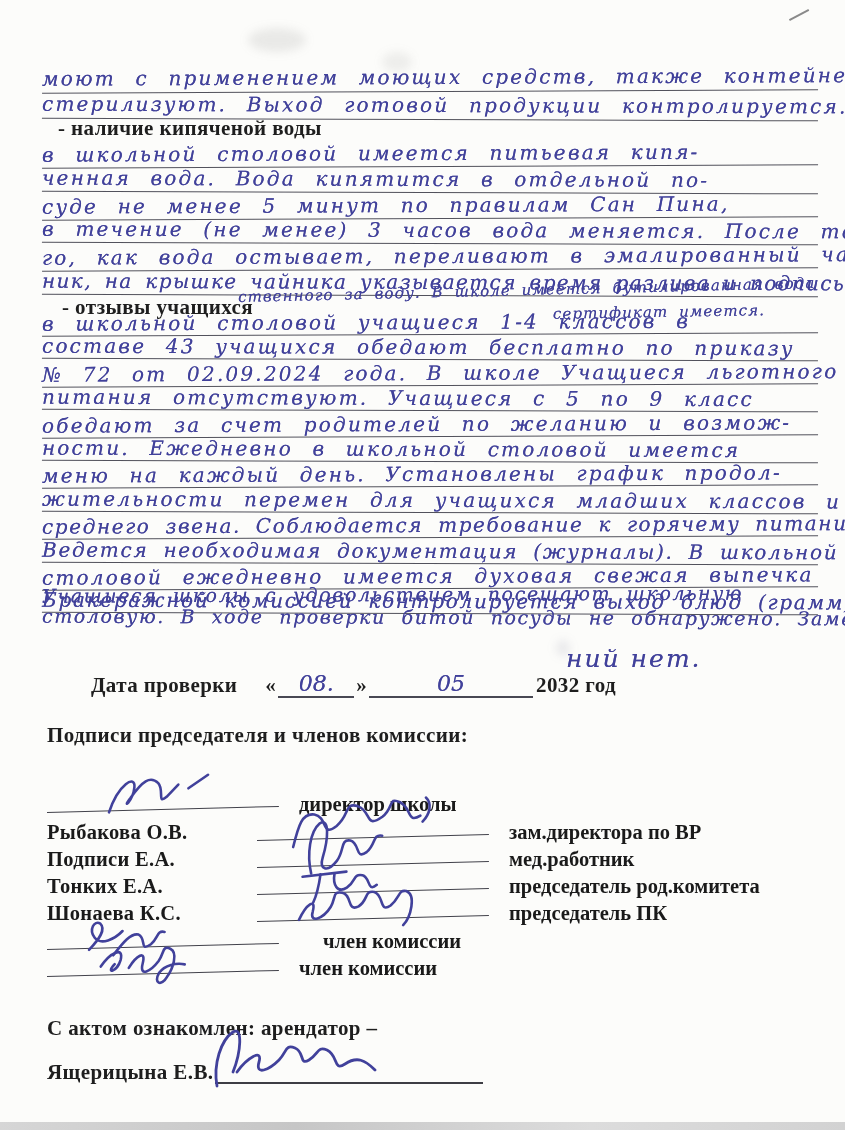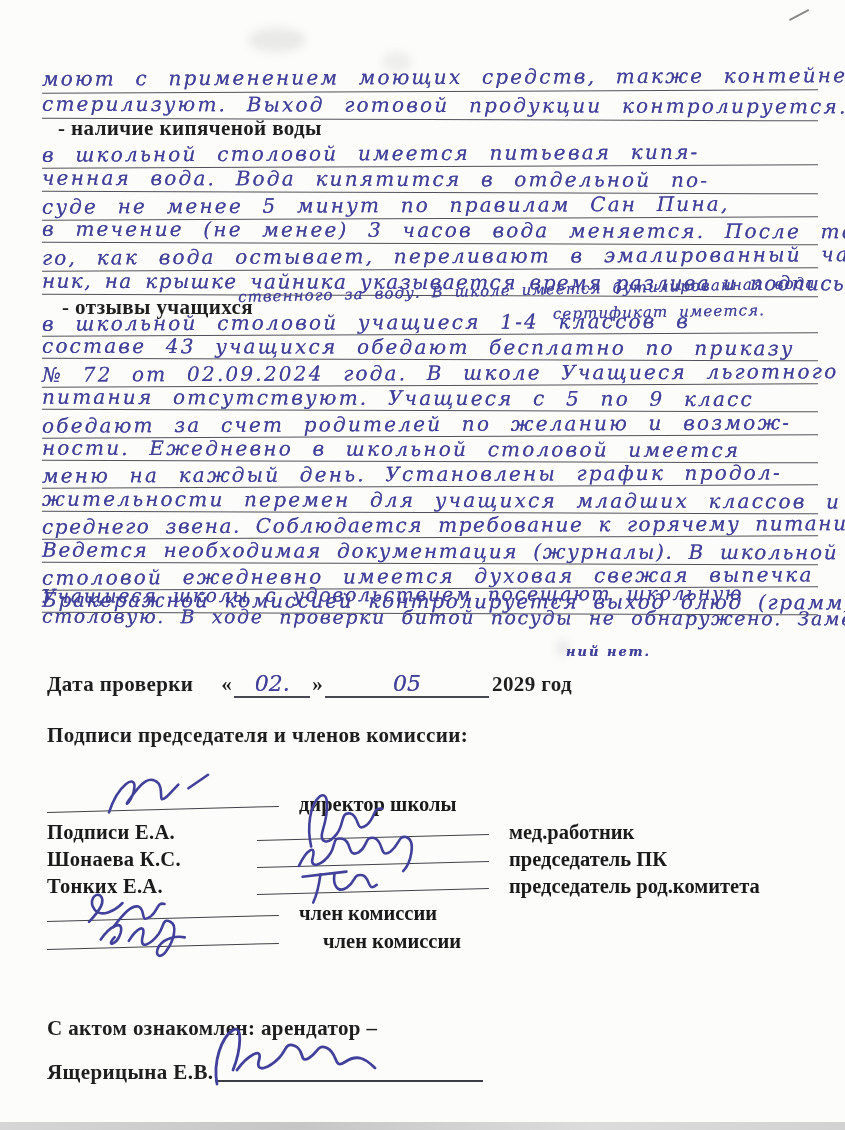--- a/index.html
+++ b/index.html
@@ -29,23 +29,23 @@
   .water .hw-line{height:24.8px;}
   .reviews .hw-line{height:24.4px;}
   .closing .hw-line{height:22.5px;letter-spacing:1.6px;word-spacing:8px;font-size:19px;}
   .u{border-bottom:1.7px solid rgba(52,52,64,.85);}
   .block .hw-line:nth-child(odd){transform:rotate(-.25deg);}
   .block .hw-line:nth-child(even){transform:rotate(.2deg);}
   .hw-note{
     position:absolute;white-space:nowrap;font-size:15px;
     letter-spacing:1.1px;word-spacing:5px;
   }
-  .closing-note{position:absolute;font-size:13px;letter-spacing:2px;font-weight:bold;}
-  
-  .date-row{position:absolute;display:flex;align-items:flex-start;white-space:nowrap;}
+  .closing-note{position:absolute;font-size:25px;letter-spacing:2px;}
+  
+  .date-row{position:absolute;display:flex;align-items:center;white-space:nowrap;margin-left:44px;}
   .date-row .printed{position:static;}
   .quote{margin:0 2px;}
   .slot{
     display:inline-block;text-align:center;font-size:22px;
     border-bottom:2px solid rgba(52,52,64,.9);line-height:24px;
   }
   .slot.day{width:76px;}
   .slot.month{width:164px;}
   .date-year{margin-left:3px;}
   .date-label{margin-right:26px;}
@@ -63,21 +63,21 @@
   }
   .sig-svg{position:absolute;left:28px;bottom:-12px;overflow:visible;}
   .sig-svg path{fill:none;stroke:var(--ink,#41419b);stroke-width:2.6;stroke-linecap:round;stroke-linejoin:round;}
   .sig-role{
     margin-left:20px;font-size:20.5px;color:#1a1a1a;font-weight:600;
     white-space:nowrap;font-family:"Liberation Serif",serif;
   }
   .sig-row:nth-child(5) .sig-role{margin-left:20px;}
   .sig-row:nth-child(6) .sig-role{margin-left:44px;}
   
-  .tenant-row{position:absolute;left:47px;top:1060px;display:flex;align-items:flex-start;}
+  .tenant-row{position:absolute;left:47px;top:1060px;display:flex;align-items:center;}
   .tenant-row .printed{position:static;}
   .tenant-line{
     position:relative;display:inline-block;width:268px;height:20px;
     border-bottom:2px solid rgba(40,40,48,.9);margin-left:2px;
   }
   .tenant-svg{position:absolute;left:-12px;bottom:-10px;overflow:visible;}
   .tenant-svg path{fill:none;stroke:var(--ink,#41419b);stroke-width:2.8;stroke-linecap:round;stroke-linejoin:round;}
   
   .smudge{position:absolute;border-radius:50%;filter:blur(5px);pointer-events:none;}
   .s1{left:248px;top:28px;width:58px;height:24px;background:rgba(110,110,110,.13);}
@@ -139,71 +139,81 @@
 
   <div class="block closing" style="top:582px">
     <div class="hw-line">Учащиеся школы с удовольствием посещают школьную</div>
     <div class="hw-line">столовую. В ходе проверки битой посуды не обнаружено. Замеча-</div>
   </div>
   <div class="hw closing-note" style="left:566px;top:644px">ний нет.</div>
 
   <div class="date-row" style="left:47px;top:672px">
     <span class="printed date-label">Дата проверки</span>
     <span class="printed quote">«</span>
-    <span class="slot day hw">02.</span>
+    <span class="slot day hw">08.</span>
     <span class="printed quote">»</span>
     <span class="slot month hw">05</span>
-    <span class="printed date-year">2029 год</span>
+    <span class="printed date-year">2032 год</span>
   </div>
 
   <div class="printed" style="top:723px;left:47px">Подписи председателя и членов комиссии:</div>
 
   <div class="sig-block">
 
     <div class="sig-row">
       <div class="sig-line">
         <svg class="sig-svg" width="150" height="62" viewBox="0 0 150 62">
           <path d="M34 52 C44 24 62 14 60 28 C58 42 46 50 56 38 C68 22 76 16 84 24 C90 31 82 46 92 38 L104 26"></path>
           <path d="M114 30 L134 17"></path>
         </svg>
       </div>
       <div class="sig-role">директор школы</div>
     </div>
 
+    <div class="sig-row">
+      <div class="sig-name">Рыбакова О.В.</div>
+      <div class="sig-line">
+        <svg class="sig-svg" width="150" height="70" viewBox="0 0 150 70">
+          <path d="M8 66 C14 44 18 32 30 34 C44 37 36 58 52 46 C66 35 60 22 74 27 C88 33 80 50 98 38 C110 29 104 18 116 24 C128 30 122 46 136 38"></path>
+          <path d="M138 44 C146 36 148 26 142 20"></path>
+        </svg>
+      </div>
+      <div class="sig-role">зам.директора по ВР</div>
+    </div>
 
     <div class="sig-row">
       <div class="sig-name">Подписи Е.А.</div>
       <div class="sig-line">
         <svg class="sig-svg" width="150" height="66" viewBox="0 0 150 66">
           <path d="M26 62 C22 42 26 20 36 12 C46 6 44 28 38 46 C34 58 42 62 52 50 C60 40 56 28 66 30 C76 33 70 50 82 42 C92 34 88 24 98 26"></path>
         </svg>
       </div>
       <div class="sig-role">мед.работник</div>
-    </div>
-
-    <div class="sig-row">
-      <div class="sig-name">Шонаева К.С.</div>
-      <div class="sig-line">
-        <svg class="sig-svg" width="150" height="64" viewBox="0 0 150 64">
-          <path d="M14 52 C22 36 32 30 28 44 C24 56 38 52 46 40 C52 30 48 24 58 26 C68 28 62 46 74 40 C84 34 80 24 90 26 C100 29 94 48 106 40 C116 32 114 24 122 26 C132 30 126 52 118 60"></path>
-        </svg>
-      </div>
-      <div class="sig-role">председатель ПК</div>
     </div>
 
     <div class="sig-row">
       <div class="sig-name">Тонких Е.А.</div>
       <div class="sig-line">
         <svg class="sig-svg" width="150" height="58" viewBox="0 0 150 58">
           <path d="M18 30 L62 26"></path>
           <path d="M36 28 C34 40 32 48 28 56"></path>
           <path d="M50 28 C48 38 52 48 62 42 C72 36 68 28 78 30 C86 32 82 48 92 40"></path>
         </svg>
       </div>
       <div class="sig-role">председатель род.комитета</div>
+    </div>
+
+    <div class="sig-row">
+      <div class="sig-name">Шонаева К.С.</div>
+      <div class="sig-line">
+        <svg class="sig-svg" width="150" height="64" viewBox="0 0 150 64">
+          <path d="M14 52 C22 36 32 30 28 44 C24 56 38 52 46 40 C52 30 48 24 58 26 C68 28 62 46 74 40 C84 34 80 24 90 26 C100 29 94 48 106 40 C116 32 114 24 122 26 C132 30 126 52 118 60"></path>
+        </svg>
+      </div>
+      <div class="sig-role">председатель ПК</div>
     </div>
 
     <div class="sig-row">
       <div class="sig-line">
         <svg class="sig-svg" width="150" height="56" viewBox="0 0 150 56">
           <path d="M14 46 C24 36 32 26 26 20 C20 16 14 26 20 34 C26 42 40 36 48 28"></path>
           <path d="M38 52 C48 40 56 30 64 32 C72 36 64 50 76 42 C84 36 82 28 90 30"></path>
         </svg>
       </div>
       <div class="sig-role">член комиссии</div>

